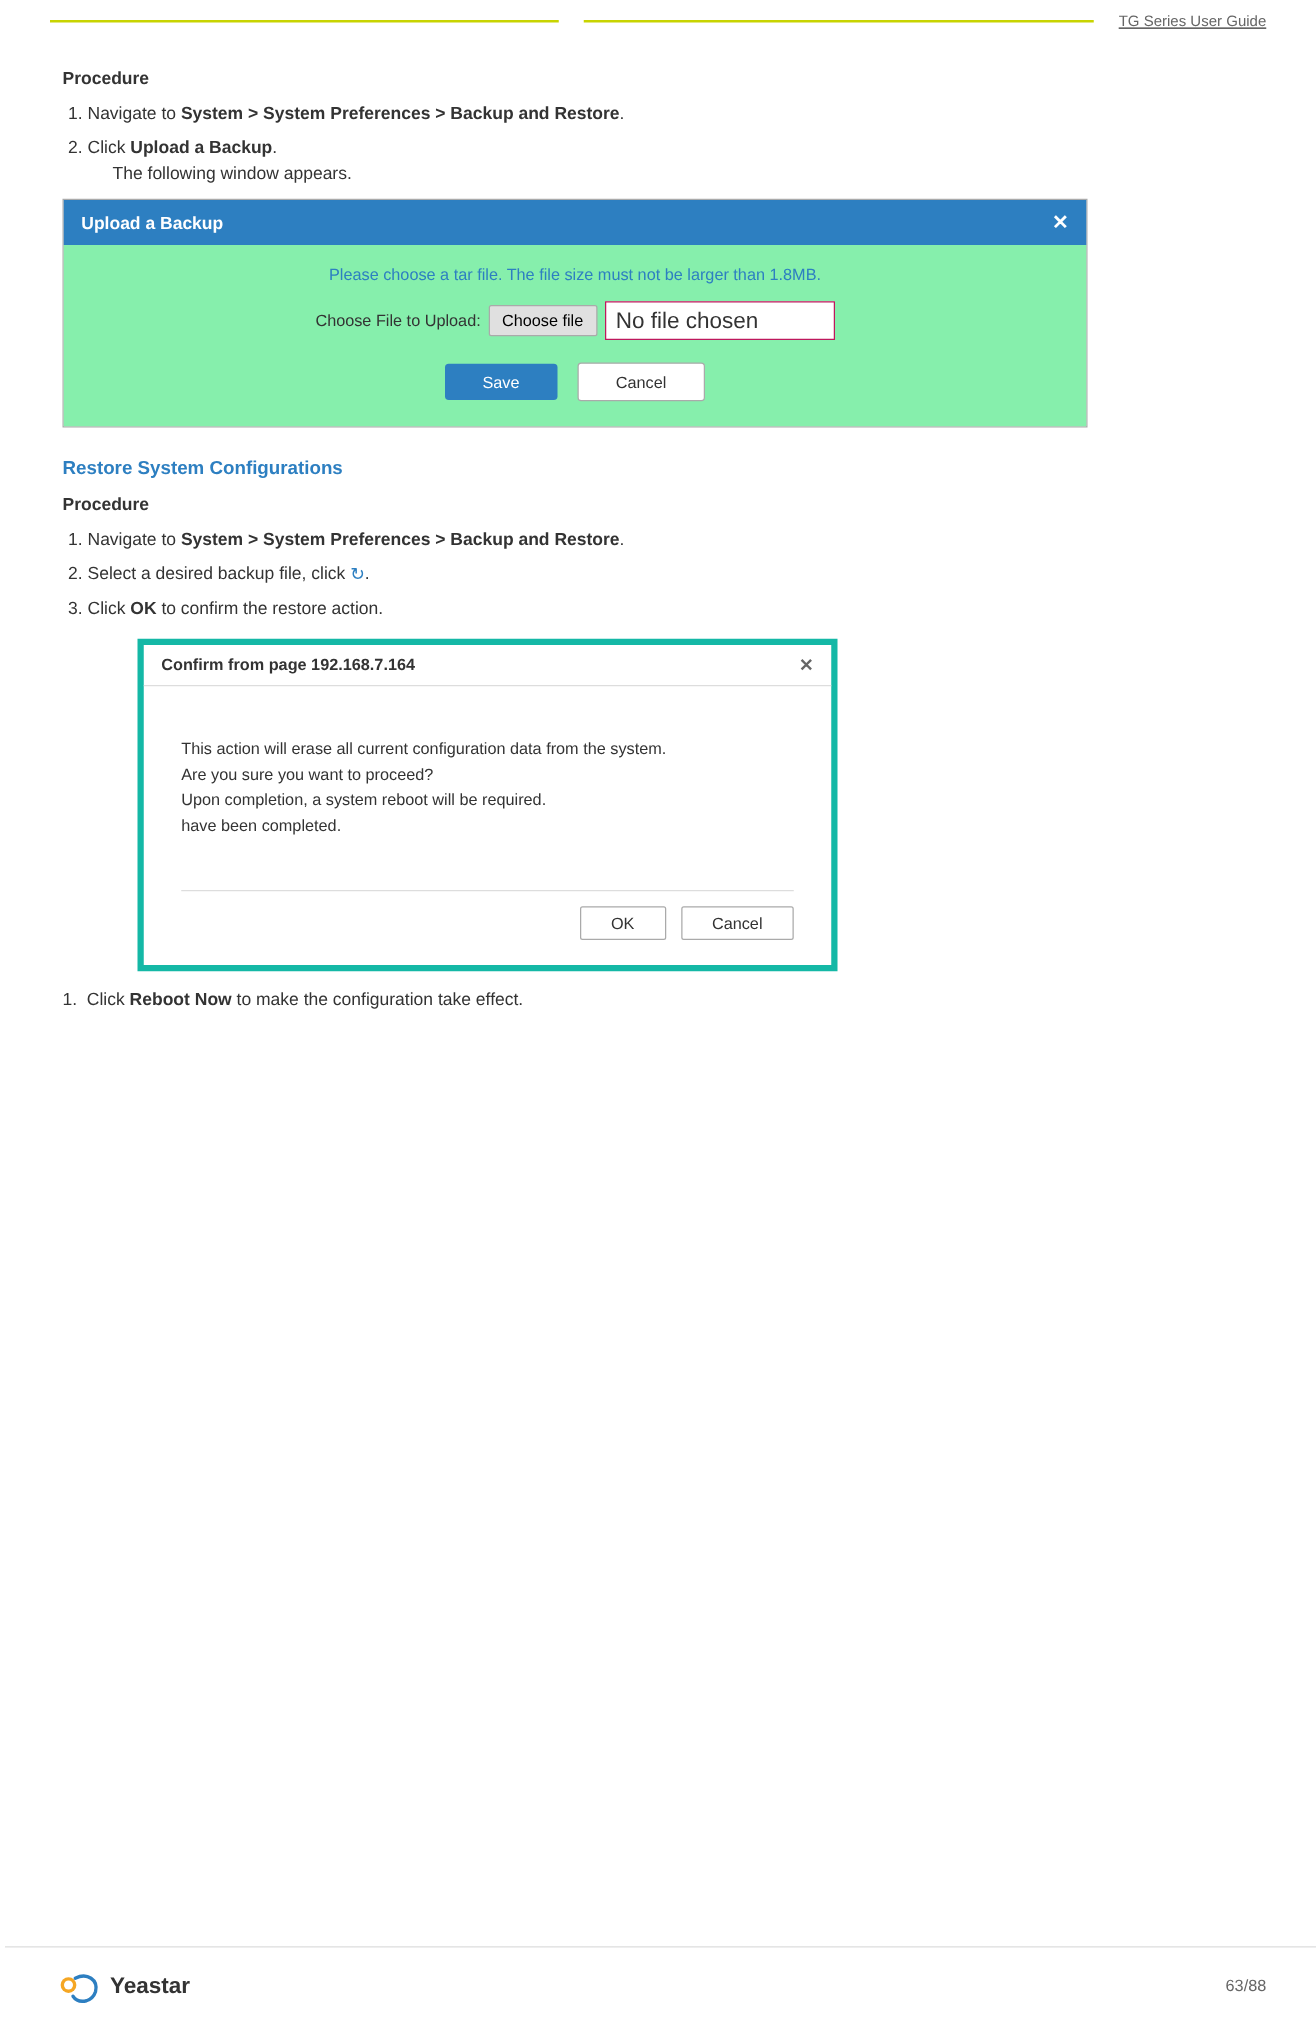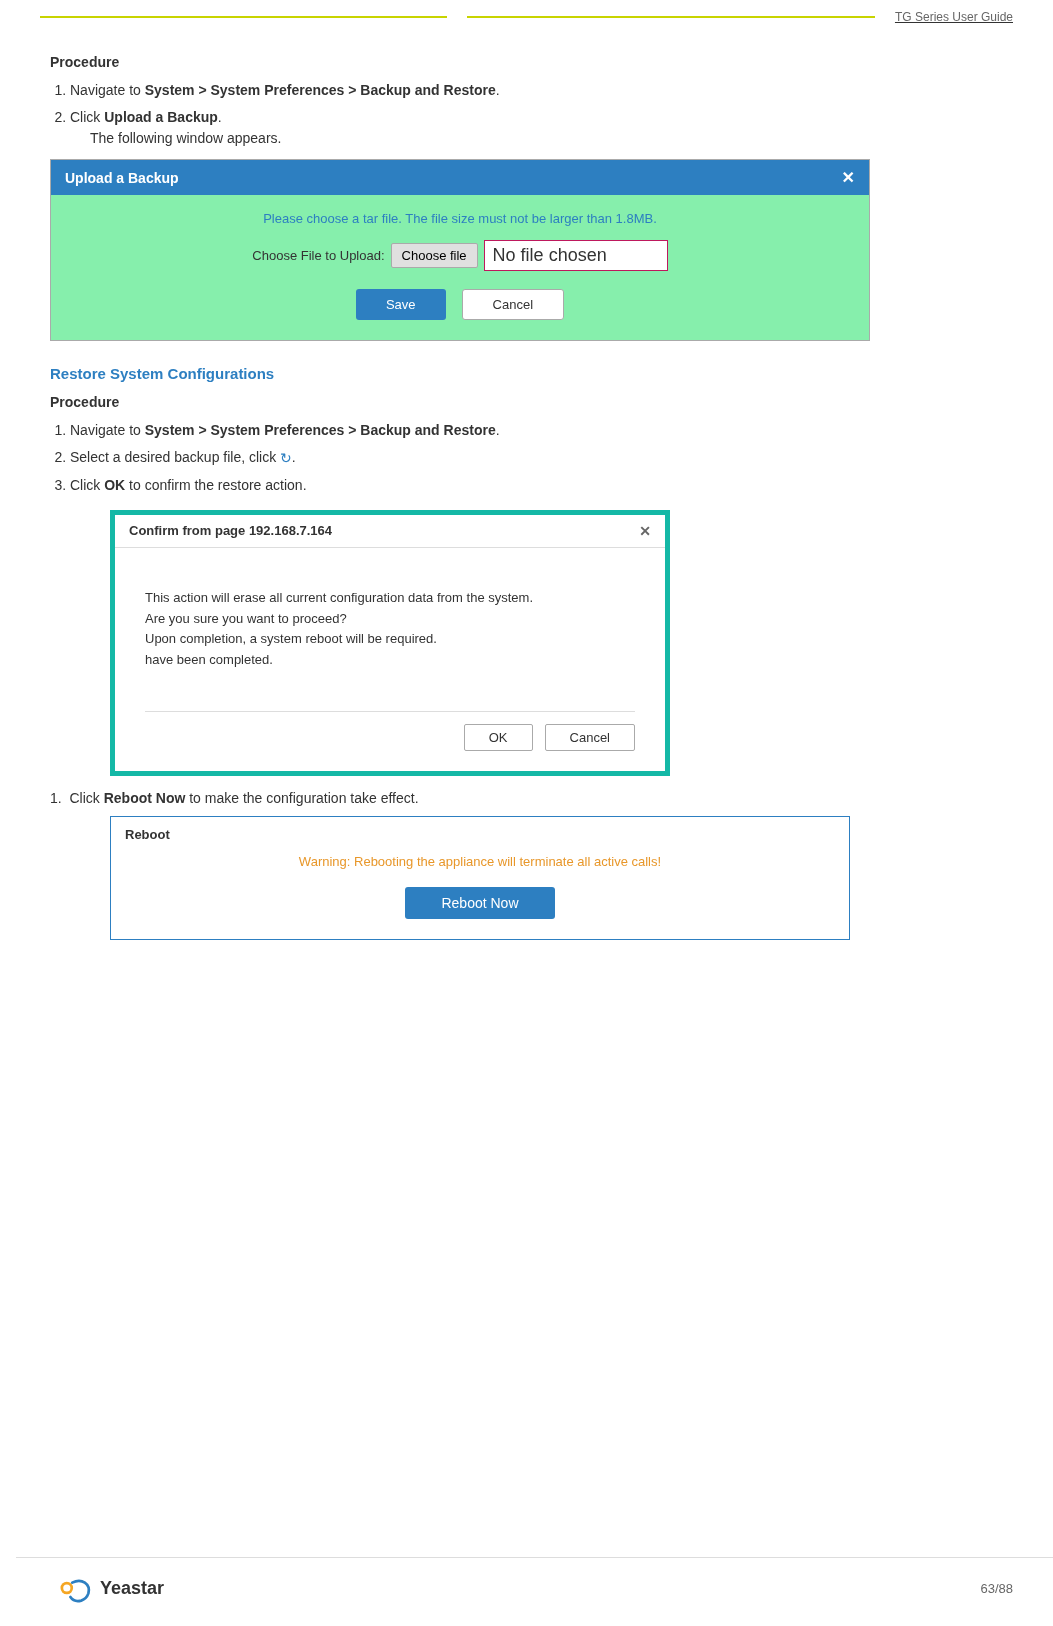--- a/index.html
+++ b/index.html
@@ -117,20 +117,21 @@
       font-size: 18px;
       color: #333;
       border: 1px solid #be185d;
       padding: 4px 60px 4px 8px;
       background: #fff;
     }
     .dialog-actions {
       display: flex;
       justify-content: center;
       gap: 16px;
+      align-items: center;
     }
     .btn-save {
       background: #2d7fc1;
       color: #fff;
       border: none;
       padding: 7px 30px;
       font-size: 13px;
       cursor: pointer;
       border-radius: 3px;
     }
@@ -239,21 +240,21 @@
       padding: 8px 36px;
       font-size: 14px;
       cursor: pointer;
       border-radius: 3px;
     }
 
     
     .footer {
       position: absolute;
       bottom: 20px;
-      left: 16px;
+      left: 4px;
       right: 0;
       display: flex;
       justify-content: space-between;
       align-items: center;
       padding: 0 40px;
       border-top: 1px solid #ddd;
       padding-top: 12px;
     }
     .footer-logo {
       display: flex;
@@ -357,27 +358,20 @@
         <button class="btn-ok">OK</button>
         <button class="btn-cancel2">Cancel</button>
       </div>
     </div>
   </div>
 
   <div style="margin: 14px 0 8px 0;">
     <span style="font-weight:normal; font-size:14px;">1.&nbsp; Click </span><span class="bold">Reboot Now</span><span> to make the configuration take effect.</span>
   </div>
 
-  <div class="reboot-box">
-    <div class="reboot-title">Reboot</div>
-    <div class="reboot-warning">Warning: Rebooting the appliance will terminate all active calls!</div>
-    <div class="reboot-btn-row">
-      <button class="btn-reboot-now">Reboot Now</button>
-    </div>
-  </div>
 
 </div>
 
 <div class="footer">
   <div class="footer-logo">
 
     <svg class="footer-logo-icon" viewBox="0 0 40 40" xmlns="http://www.w3.org/2000/svg">
       <circle cx="12" cy="20" r="7" fill="#f5a623"></circle>
       <circle cx="12" cy="20" r="4" fill="#fff"></circle>
       <path d="M18 14 Q26 10 32 14 Q38 18 36 26 Q34 32 28 34 Q20 36 16 30" fill="none" stroke="#2d7fc1" stroke-width="3" stroke-linecap="round"></path>

